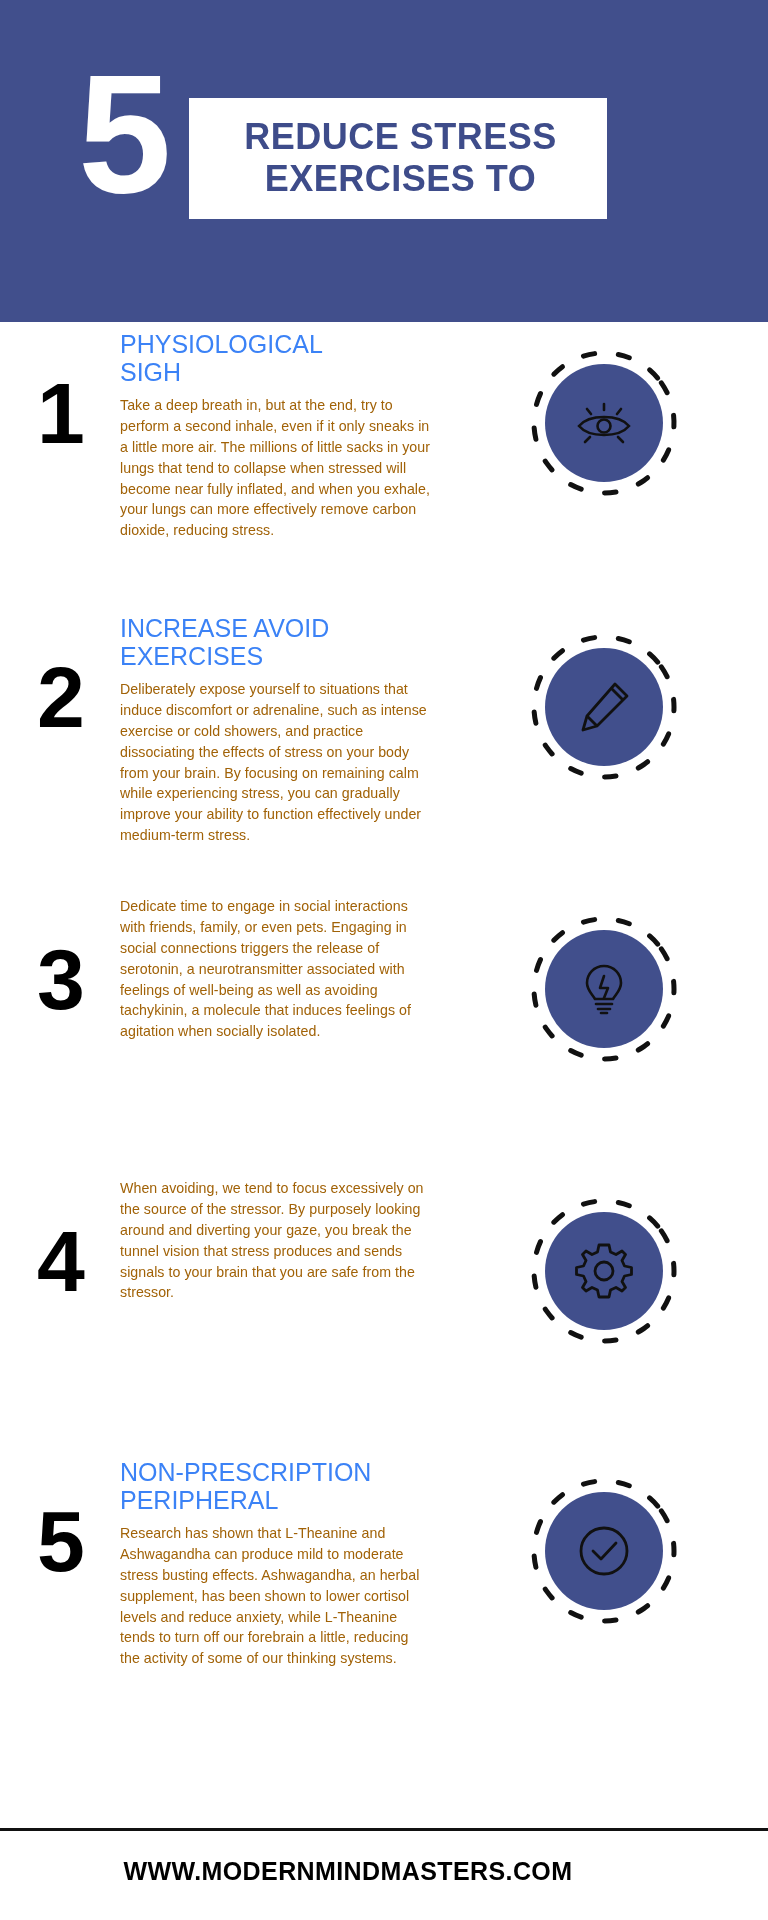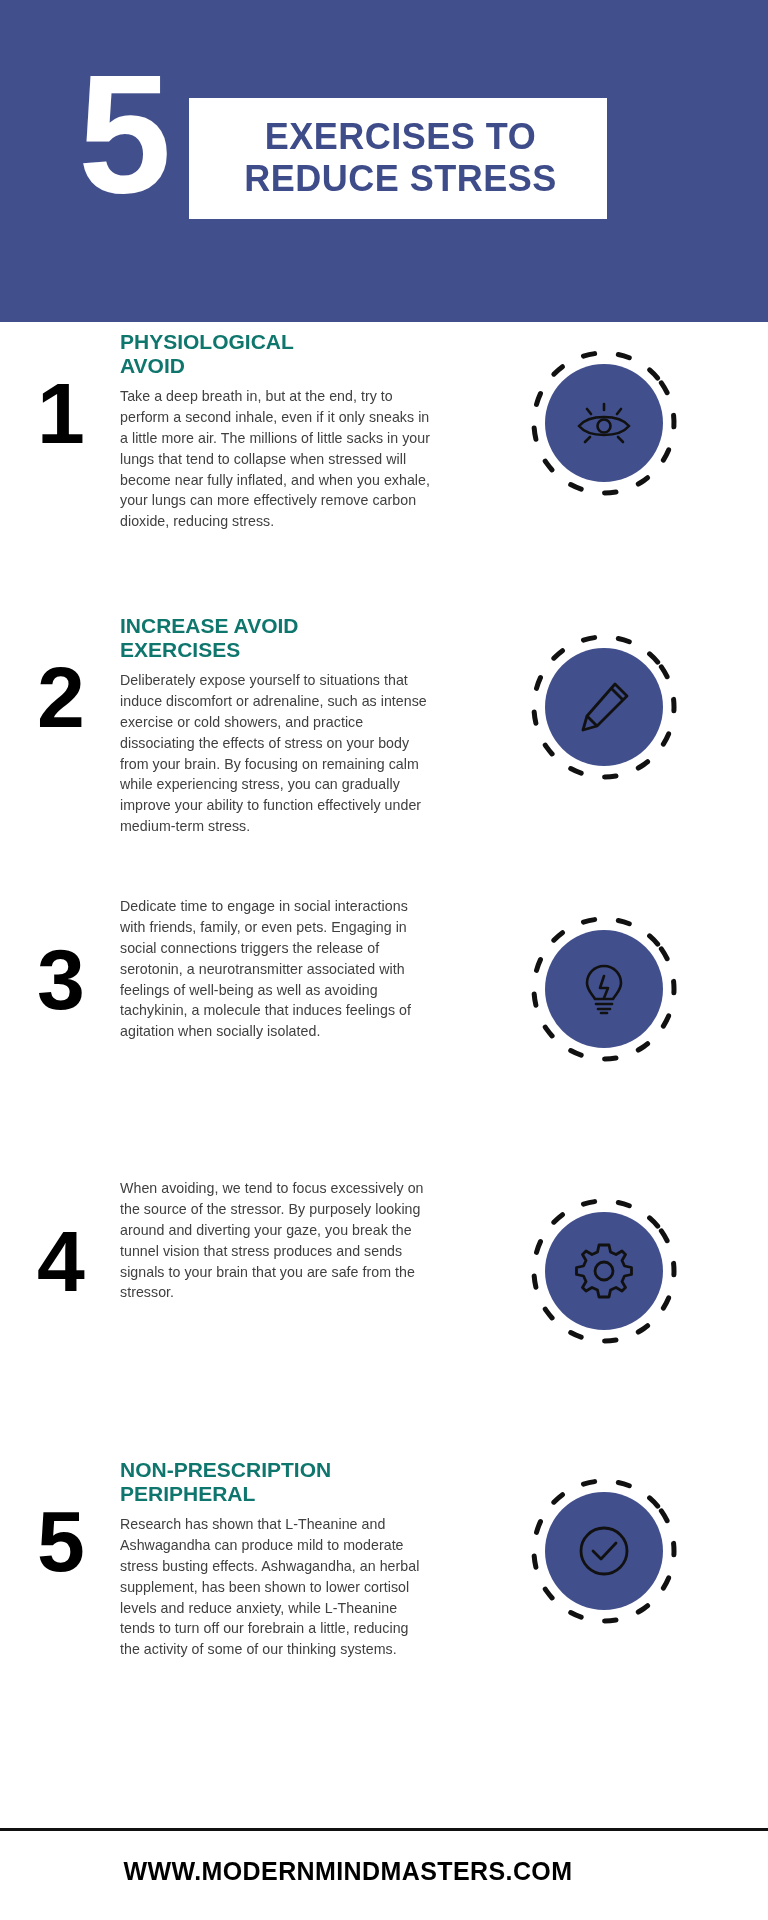--- a/index.html
+++ b/index.html
@@ -71,31 +71,31 @@
     line-height:1;
     color:#000000;
     letter-spacing:-2px;
   }
   .text-col {
     flex:0 0 320px;
     width:320px;
     padding-right:8px;
   }
   .sec-title {
-    font-size:21px;
-    font-weight:700;
+    font-size:25px;
+    font-weight:400;
     line-height:1.12;
-    color:#0f766e;
+    color:#3b82f6;
     letter-spacing:0px;
     margin-bottom:9px;
   }
   .sec-body {
     font-size:14.2px;
     line-height:1.47;
-    color:#404040;
+    color:#a16207;
     letter-spacing:0.05px;
   }
   .icon-col {
     flex:1 1 auto;
     position:relative;
     display:flex;
     align-items:flex-start;
     justify-content:center;
     padding-top:18px;
   }
@@ -147,36 +147,36 @@
     color:#000000;
   }
 </style>
 </head>
 <body>
 
 <div class="header">
   <div class="header-inner">
     <div class="big-five">5</div>
     <div class="title-box">
+      <div class="title-line">REDUCE STRESS</div>
       <div class="title-line">EXERCISES TO</div>
-      <div class="title-line">REDUCE STRESS</div>
     </div>
   </div>
 </div>
 
 <div class="sections">
 
   <div class="section s1">
     <div class="num-col">
       <div class="num">1</div>
     </div>
     <div class="text-col">
       <div class="sec-title">
         <span>PHYSIOLOGICAL</span><br>
-        <span>AVOID</span>
+        <span>SIGH</span>
       </div>
       <div class="sec-body">Take a deep breath in, but at the end, try to perform a second inhale, even if it only sneaks in a little more air. The millions of little sacks in your lungs that tend to collapse when stressed will become near fully inflated, and when you exhale, your lungs can more effectively remove carbon dioxide, reducing stress.</div>
     </div>
     <div class="icon-col">
       <div class="icon-wrap">
         <svg class="dashed-arc" viewBox="0 0 150 150">
           <circle cx="75" cy="75" r="70" fill="none" stroke="#111111" stroke-width="5" stroke-linecap="round" stroke-dasharray="5 14" stroke-dashoffset="0" transform="rotate(-35 75 75)" pathLength="100" style="stroke-dasharray:2.6 5.4;"></circle>
         </svg>
         <div class="circle">
           <svg width="74" height="74" viewBox="0 0 74 74" fill="none" stroke="#111111" stroke-width="2.6" stroke-linecap="round">

